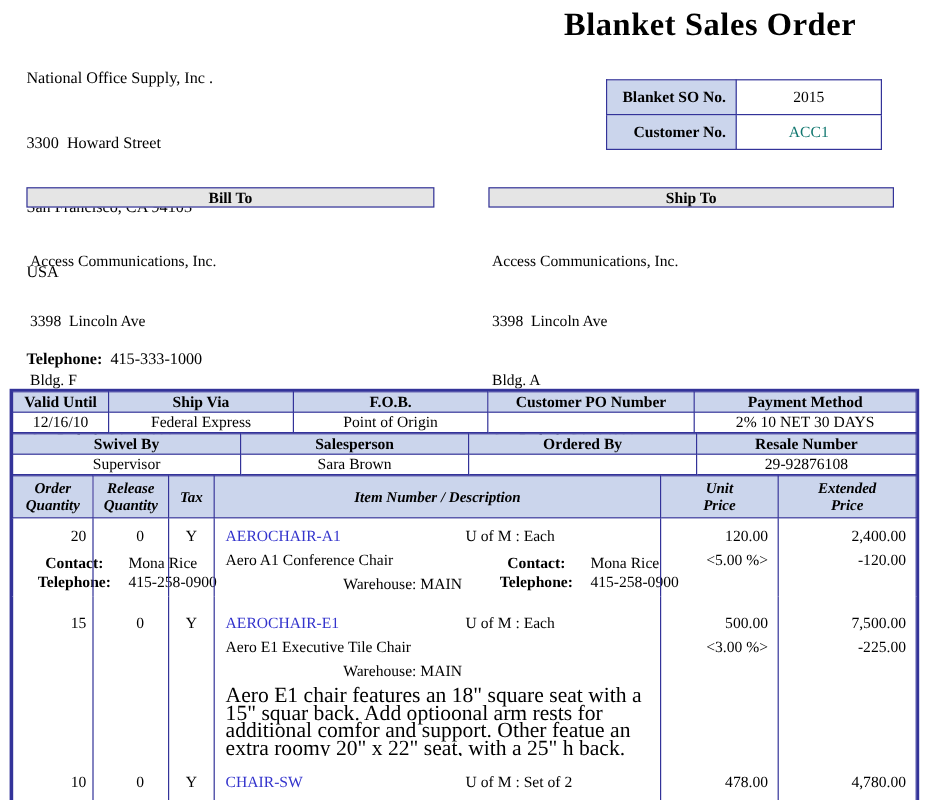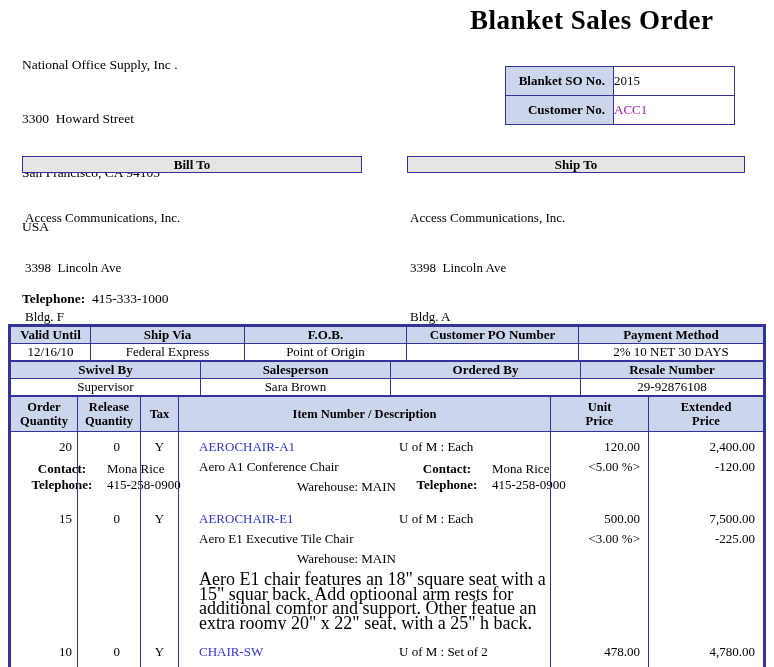--- a/index.html
+++ b/index.html
@@ -3,35 +3,35 @@
 <meta charset="utf-8">
 <style>
   * { margin:0; padding:0; box-sizing:border-box; }
   html,body { background:#ffffff; }
   .page {
     position:relative; width:774px; height:667px; overflow:hidden;
     background:#ffffff; color:#000;
     font-family:"Liberation Serif","DejaVu Serif",serif; font-size:13px;
   }
   .b { font-weight:bold; }
-  .link { color:#a21caf; }
+  .link { color:#0f766e; }
 
   
   .company { position:absolute; left:22px; top:20px; font-size:13.5px; line-height:18px; white-space:pre; }
   .company .phone-line { margin-top:18px; }
 
   
   .title { position:absolute; left:470px; top:5px; width:296px; text-align:left;
            font-size:27px; font-weight:bold; letter-spacing:0.5px; }
 
   
   .order-info { position:absolute; left:505px; top:66px; border-collapse:collapse; }
   .order-info td { border:1px solid #333399; height:29px; font-size:13px; }
   .order-info .lbl { width:108px; background:#cbd5ec; font-weight:bold; text-align:right; padding-right:8px; }
-  .order-info .val { width:121px; text-align:left; }
+  .order-info .val { width:121px; text-align:center; }
 
   
   .addr-block { position:absolute; top:156px; width:340px; font-size:13px; }
   .addr-block.bill { left:22px; }
   .addr-block.ship { left:407px; width:338px; }
   .addr-header { border:1px solid #333399; background:#e5e5e5; text-align:center;
                  font-weight:bold; height:17px; line-height:15px; }
   .addr-lines { margin-top:4px; line-height:16.5px; white-space:pre; padding-left:3px; }
   .contact-line { line-height:16.5px; }
   .contact-line.first { margin-top:3px; }
@@ -39,27 +39,27 @@
   .contact-line .v { margin-left:5px; }
 
   
   .main { position:absolute; left:8px; top:324px; width:758px; border:2px solid #333399; }
   .main table { width:100%; border-collapse:collapse; table-layout:fixed; }
   .main th, .main td { border:1px solid #333399; font-size:13px; overflow:hidden; }
   .hdr th { background:#cbd5ec; font-weight:bold; text-align:center; height:17px; font-size:13px; }
   .valrow td { text-align:center; height:17px; }
   .item-hdr th { background:#cbd5ec; font-weight:bold; text-align:center;
                  font-size:12.5px; line-height:14px; padding:3px 1px; white-space:pre-line;
-                 vertical-align:middle; height:34px; }
+                 vertical-align:middle; height:34px;font-style:italic; }
   .items td { border-top:none; border-bottom:none; vertical-align:top; padding-top:5px; line-height:20px; }
   .items tr + tr td { padding-top:12px; }
   td.qty   { text-align:right; padding-right:5px; }
   td.rqty  { text-align:right; padding-right:20px; }
   td.tax   { text-align:center; }
-  td.desc  { padding-left:20px; padding-right:4px; }
+  td.desc  { padding-left:9px; padding-right:4px; }
   td.num   { text-align:right; padding-right:8px;padding-left:32px; }
   .itemno  { display:inline-block; width:200px; color:#3333cc; }
   .l3 { margin-left:98px; }
   .para { font-size:18px; line-height:14.5px; margin-top:3px; max-width:362px; white-space:normal; }
   .para:empty { display:none; }
 </style>
 </head>
 <body>
 
 <div class="page">

